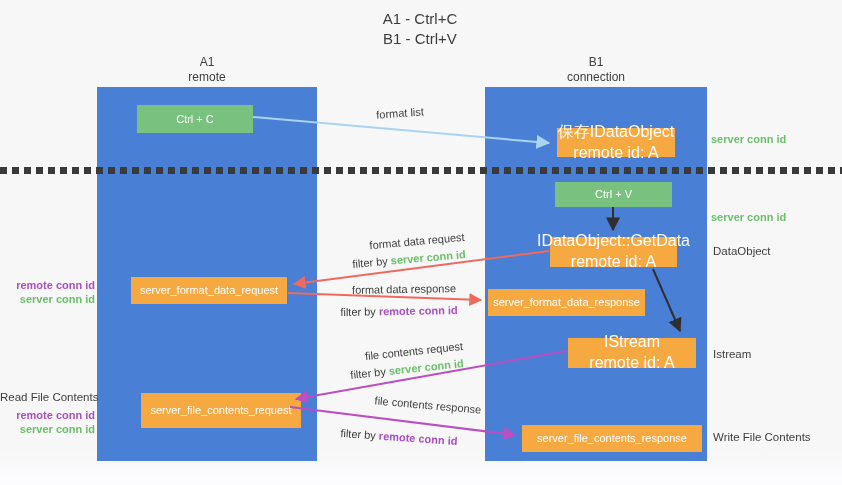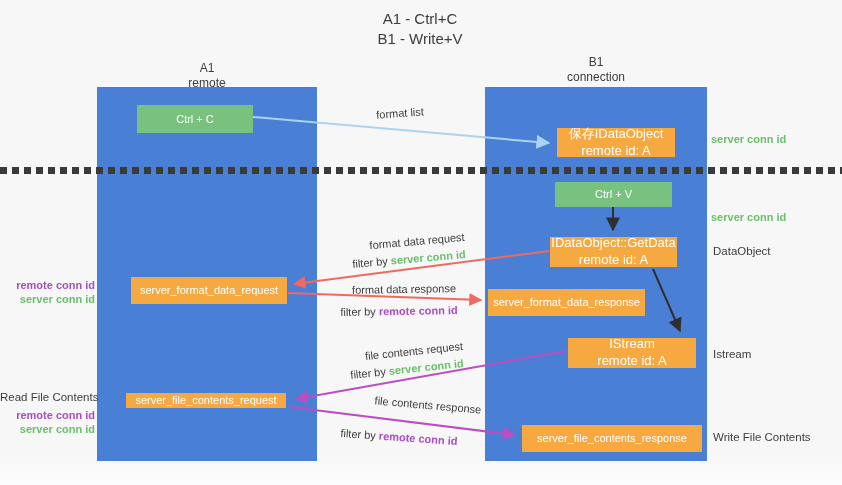--- a/index.html
+++ b/index.html
@@ -3,47 +3,47 @@
 <meta charset="utf-8">
 <style>
   html,body{margin:0;padding:0;}
   body{font-family:"Liberation Sans","DejaVu Sans",sans-serif;background:#e9e9e9;}
   #canvas{position:relative;width:842px;height:485px;overflow:hidden;
           background:linear-gradient(#f7f7f8 0 93%,#fcfcfe);}
   .col{position:absolute;background:#4a7fd6;}
   .col-left{left:97px;top:87px;width:220px;height:374px;}
   .col-right{left:485px;top:87px;width:222px;height:374px;}
   .col-header{position:absolute;text-align:center;font-size:12px;color:#3d3d3d;line-height:1.25;}
-  .hdr-left{left:147px;top:55px;width:120px;margin-top:6px;}
+  .hdr-left{left:147px;top:55px;width:120px;}
   .hdr-right{left:536px;top:55px;width:120px;}
   .title{position:absolute;left:320px;top:9px;width:200px;text-align:center;
          font-size:15px;color:#3c3c3c;line-height:1.35;}
   .dotted-line{position:absolute;left:0;top:167px;width:842px;height:7px;z-index:6;
          background:repeating-linear-gradient(90deg,#3a3a3a 0 7px,transparent 7px 12px);}
   .node{position:absolute;display:flex;flex-direction:column;align-items:center;justify-content:center;
-        color:#fff;font-size:13px;line-height:1.3;text-align:center;z-index:4;}
+        color:#fff;font-size:16px;line-height:1.3;text-align:center;z-index:4;}
   .orange{background:#f7a941;}
   .green{background:#79c17e;}
   .edge-label{position:absolute;white-space:nowrap;font-size:11px;color:#3d3d3d;z-index:7;}
   .side-label{position:absolute;white-space:nowrap;font-size:11.5px;color:#3d3d3d;z-index:7;}
   .side-block{position:absolute;width:95px;text-align:right;font-size:11px;font-weight:bold;
               line-height:1.3;z-index:7;}
   .txt-green{color:#6abf69;font-weight:bold;}
   .txt-purple{color:#a94fc0;font-weight:bold;}
   .bold-green{color:#6abf69;font-weight:bold;font-size:11px;}
   svg.arrows{position:absolute;left:0;top:0;z-index:5;pointer-events:none;}
 </style>
 </head>
 <body>
 
 <div id="canvas">
 
   <div class="title">
     <div>A1 - Ctrl+C</div>
-    <div>B1 - Write+V</div>
+    <div>B1 - Ctrl+V</div>
   </div>
 
   <div class="col-header hdr-left">
     <div>A1</div>
     <div>remote</div>
   </div>
   <div class="col-header hdr-right">
     <div>B1</div>
     <div>connection</div>
   </div>
@@ -93,21 +93,21 @@
 
   <div class="node orange" style="left:131px;top:277px;width:156px;height:27px;font-size:11px;">server_format_data_request</div>
 
   <div class="node orange" style="left:488px;top:289px;width:157px;height:27px;font-size:11px;">server_format_data_response</div>
 
   <div class="node orange" style="left:568px;top:338px;width:128px;height:30px;">
     <span>IStream</span>
     <span>remote id: A</span>
   </div>
 
-  <div class="node orange" style="left:126px;top:393px;width:160px;height:15px;font-size:11px;">server_file_contents_request</div>
+  <div class="node orange" style="left:141px;top:393px;width:160px;height:35px;font-size:11px;">server_file_contents_request</div>
 
   <div class="node orange" style="left:522px;top:425px;width:180px;height:27px;font-size:11px;">server_file_contents_response</div>
 
   <div class="edge-label" style="left:400px;top:113px;transform:translate(-50%,-50%) rotate(-4deg);">format list</div>
 
   <div class="edge-label" style="left:417px;top:241px;transform:translate(-50%,-50%) rotate(-5deg);">format data request</div>
   <div class="edge-label" style="left:409px;top:259px;transform:translate(-50%,-50%) rotate(-5deg);">
     <span>filter by </span><span class="txt-green">server conn id</span>
   </div>
 

